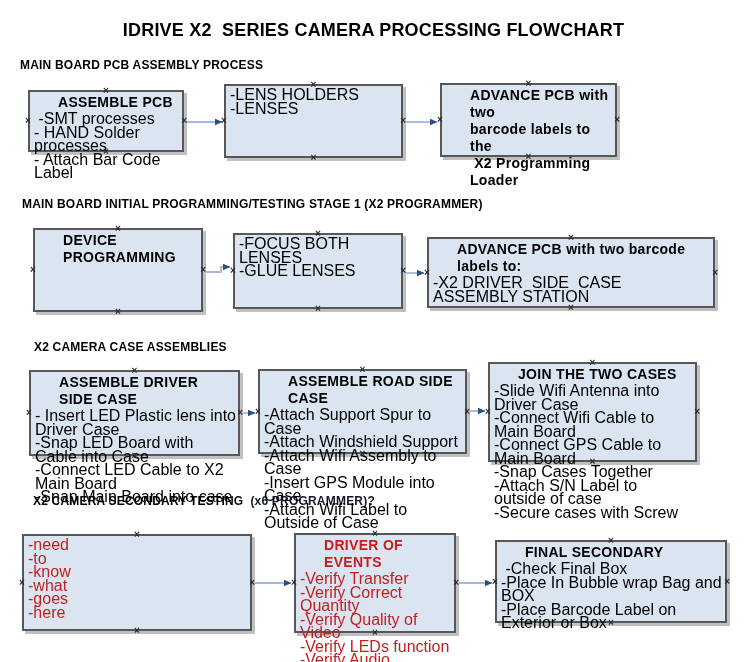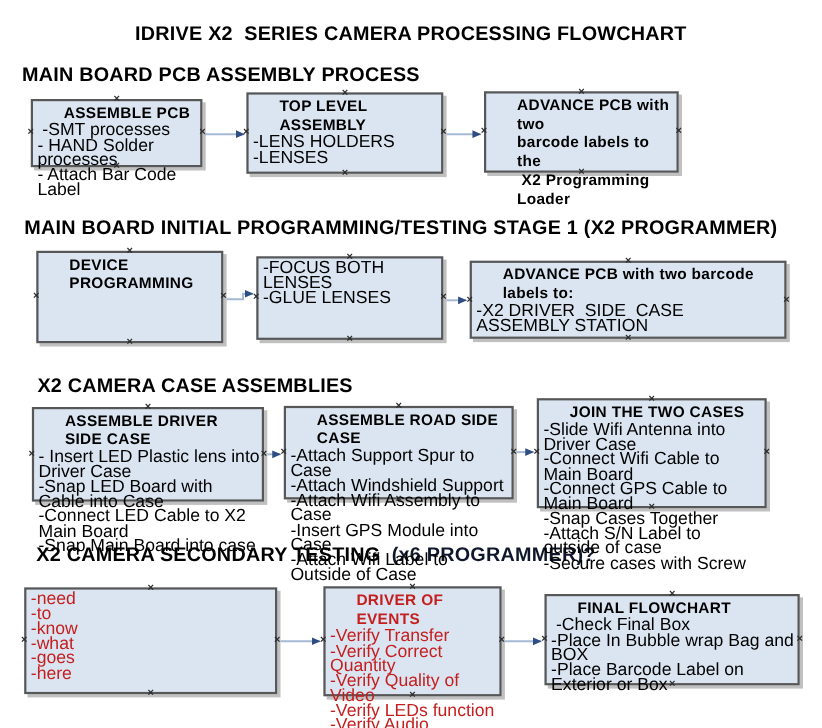--- a/index.html
+++ b/index.html
@@ -5,21 +5,21 @@
   html,body { margin:0; padding:0; background:#ffffff; }
   #canvas {
     position:relative; width:747px; height:662px; background:#ffffff;
     font-family:"Liberation Sans", sans-serif; color:#000; overflow:hidden;border-radius:31px;
   }
   .doc-title {
     position:absolute; top:20px; left:0; right:0; text-align:center;
     font-size:18px; font-weight:bold; letter-spacing:0.2px; white-space:pre;
   }
   .sec-h {
-    position:absolute; font-size:18px; font-weight:bold; letter-spacing:0.2px; white-space:pre;
+    position:absolute; font-size:12px; font-weight:bold; letter-spacing:0.2px; white-space:pre;
   }
   .sh1 { left:20px;  top:58px;  }
   .sh2 { left:22px;  top:197px; }
   .sh3 { left:34px;  top:340px; }
   .sh4 { left:33px;  top:494px; }
   .red-text { color:#0f172a; }
 
   .box {
     position:absolute; box-sizing:border-box;
     background:#dbe5f1; border:2px solid #575757;
@@ -92,21 +92,20 @@
     <div class="box-title">ASSEMBLE PCB</div>
     <div class="box-body"> -SMT processes
 - HAND Solder processes
 - Attach Bar Code Label</div>
   <span class="anchor anchor-t">×</span>
       <span class="anchor anchor-b">×</span>
       <span class="anchor anchor-l">×</span>
       <span class="anchor anchor-r">×</span>
     </div>
   <div class="box b-a2">
-    <div class="box-title">TOP LEVEL ASSEMBLY</div>
     <div class="box-body">-LENS HOLDERS
 -LENSES</div>
   <span class="anchor anchor-t">×</span>
       <span class="anchor anchor-b">×</span>
       <span class="anchor anchor-l">×</span>
       <span class="anchor anchor-r">×</span>
     </div>
   <div class="box b-a3">
     <div class="box-title">ADVANCE PCB with two
 barcode labels to the
@@ -198,21 +197,21 @@
 -Verify LEDs function
 -Verify Audio
 -Verify BOTH Accelerometers
 -Test of accessory ports?</div>
   <span class="anchor anchor-t">×</span>
       <span class="anchor anchor-b">×</span>
       <span class="anchor anchor-l">×</span>
       <span class="anchor anchor-r">×</span>
     </div>
   <div class="box b-d3">
-    <div class="box-title">FINAL FLOWCHART</div>
+    <div class="box-title">FINAL SECONDARY</div>
     <div class="box-body"> -Check Final Box
 -Place In Bubble wrap Bag and BOX
 -Place Barcode Label on Exterior or Box</div>
   <span class="anchor anchor-t">×</span>
       <span class="anchor anchor-b">×</span>
       <span class="anchor anchor-l">×</span>
       <span class="anchor anchor-r">×</span>
     </div>
 
 </div>

